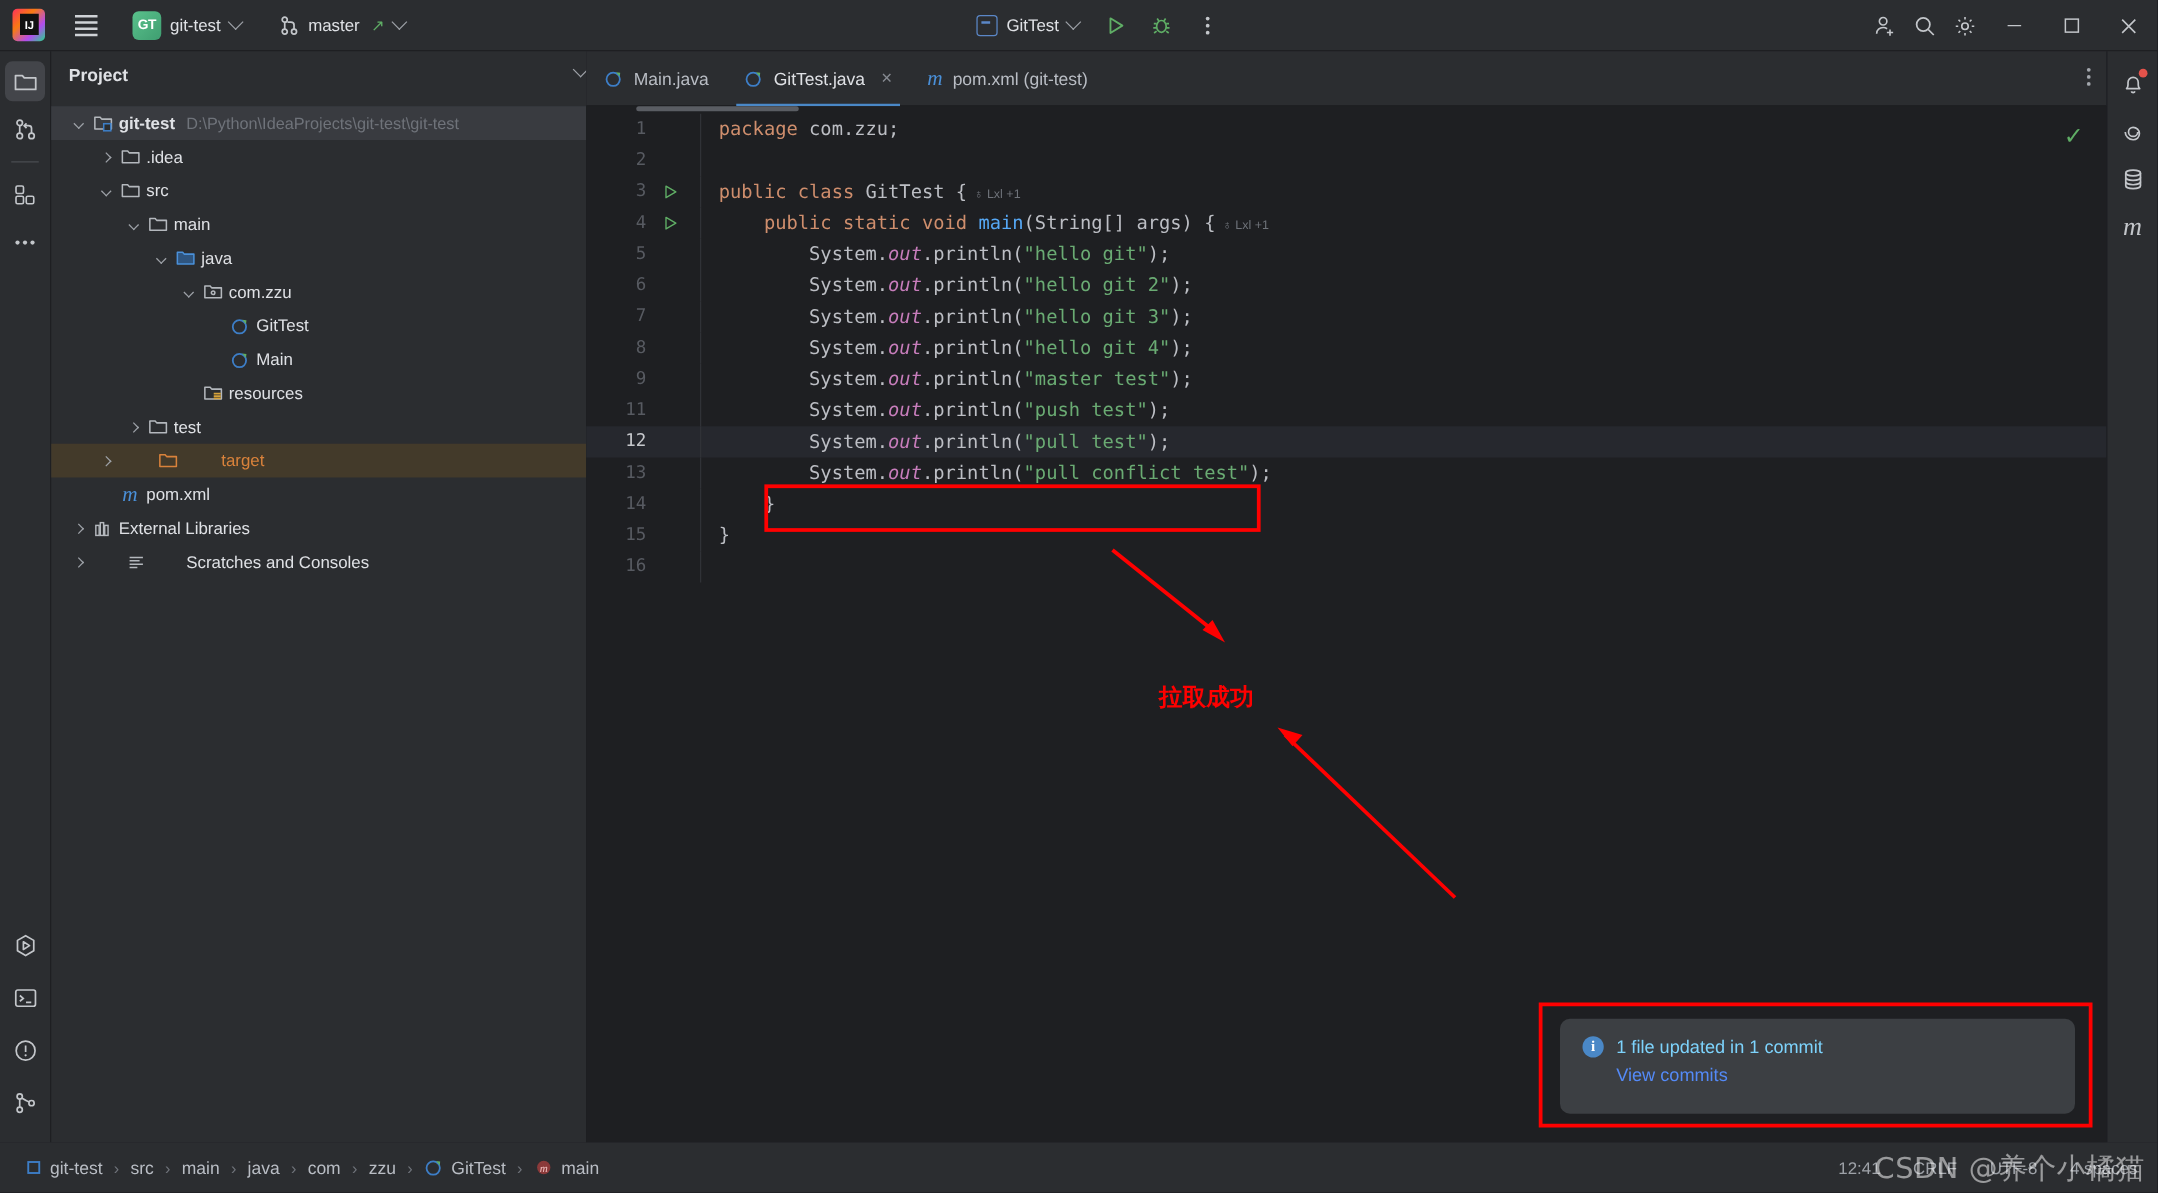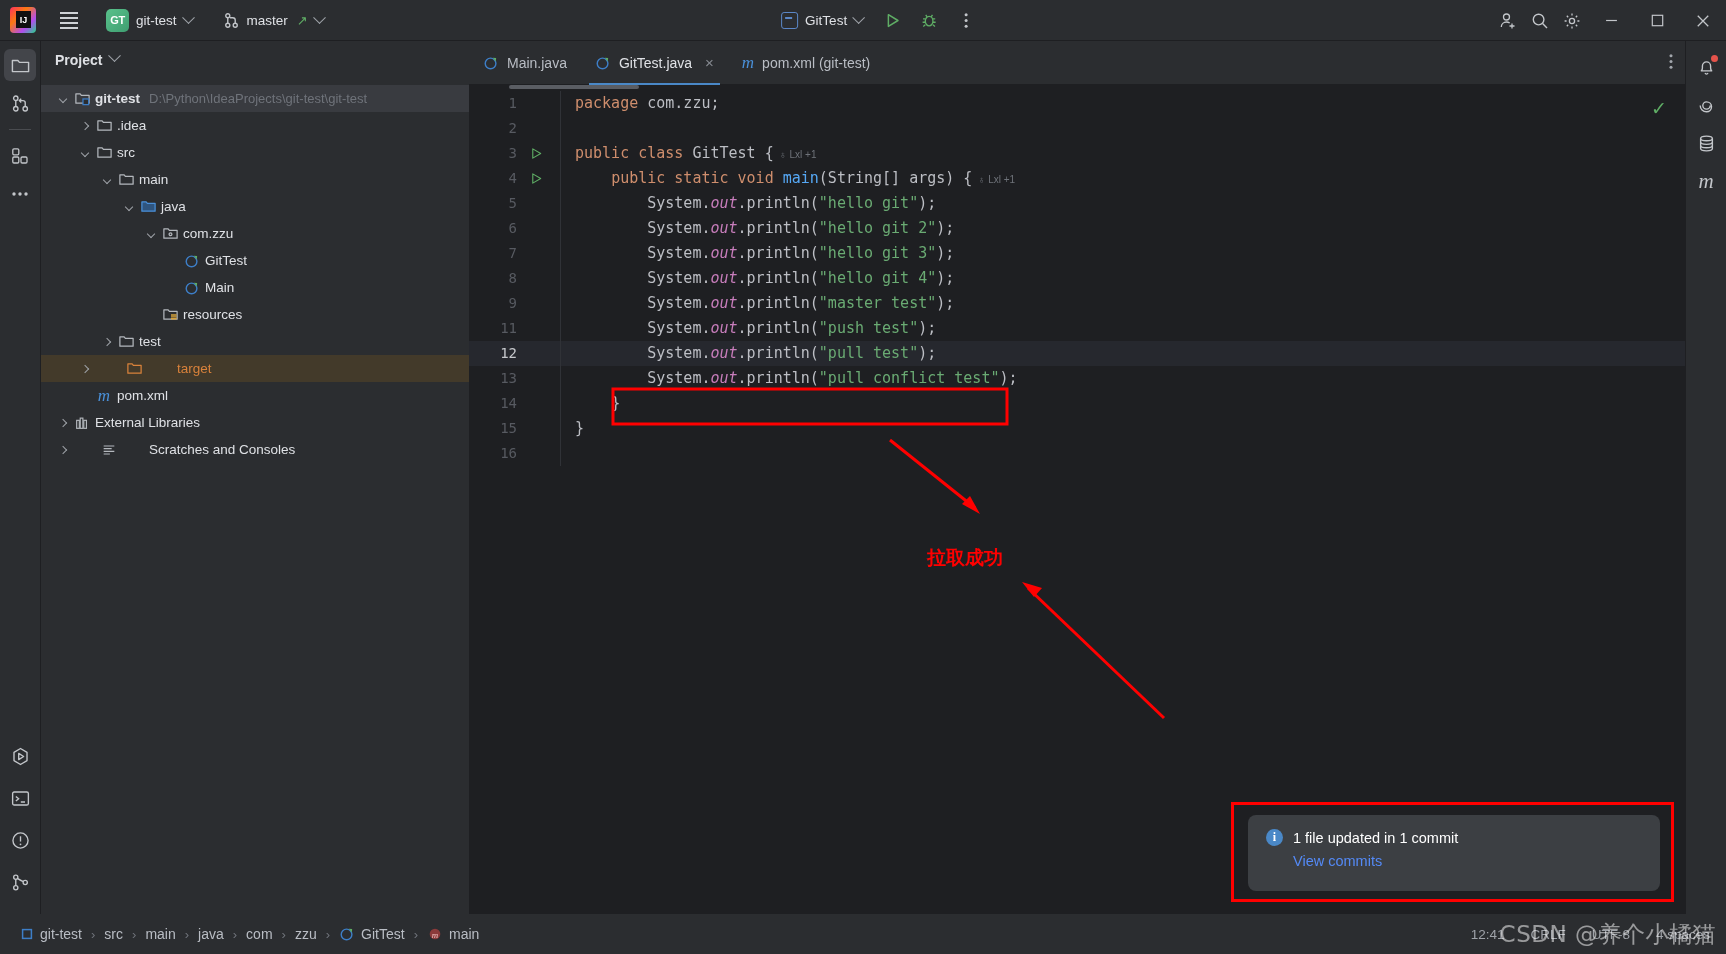--- a/index.html
+++ b/index.html
@@ -88,21 +88,21 @@
     position: absolute; right: 0; top: 41px; width: 41px; height: 873px;
     background: #2b2d30; border-left: 1px solid #1e1f22;
     display: flex; flex-direction: column; align-items: center; padding-top: 10px;
   }
 
   
   .proj-panel {
     position: absolute; left: 41px; top: 41px; width: 428px; height: 873px;
     background: #2b2d30;
   }
-  .proj-header { height: 38px; display: flex; align-items: center; padding-left: 14px; gap: 8px; }
+  .proj-header { height: 38px; display: flex; align-items: center; padding-left: 14px; gap: 8px; justify-content: space-between; }
   .proj-header .ttl { font-size: 14px; font-weight: bold; color: #dfe1e5; }
   .tree { padding-top: 6px; font-size: 13.5px; }
   .trow { height: 27px; display: flex; align-items: center; cursor: pointer;
     white-space: nowrap; padding-right: 6px; }
   .trow.sel-grey { background: #393b40; }
   .trow.sel-brown { background: #433a2a; gap: 30px; }
   .twist { width: 16px; height: 27px; display: flex; align-items: center;
     justify-content: center; flex: 0 0 16px; }
   .twist i { display:block; width: 6px; height: 6px;
     border-right: 1.5px solid #9ea2a8; border-bottom: 1.5px solid #9ea2a8; }
@@ -162,21 +162,21 @@
 
   
   .notif-outer { position: absolute; left: 1231px; top: 802px; width: 443px; height: 100px;
     border: 3px solid #ff0000; }
   .notif { position: absolute; left: 1248px; top: 815px; width: 412px; height: 76px;
     background: #3c3f43; border-radius: 8px; padding: 14px 18px; }
   .notif-row { display: flex; align-items: center; gap: 10px; }
   .info-dot { width: 17px; height: 17px; border-radius: 50%; background: #4a88c7;
     color: #fff; font-size: 12px; font-weight: bold; display: flex;
     align-items: center; justify-content: center; font-family: "Liberation Serif", serif; }
-  .notif-title { font-size: 14.5px; color: #ffffff; }
+  .notif-title { font-size: 14.5px; color: #7dd3fc; }
   .notif-link { color: #548af7; font-size: 14.5px; margin-left: 27px;
     margin-top: 7px; cursor: pointer; pointer-events: auto; }
 
   
   .statusbar { position: absolute; left: 0; bottom: 0; width: 1726px; height: 40px;
     background: #2b2d30; display: flex; align-items: center; }
   .crumbs { display: flex; align-items: center; padding-left: 14px; gap: 0; font-size: 14px; }
   .crumb { display: flex; align-items: center; gap: 6px; padding: 2px 6px;
     border-radius: 4px; cursor: pointer; color: #b9bdc4; }
   .crumb-sep { color: #6f737a; margin: 0 3px; font-size: 13px; }

